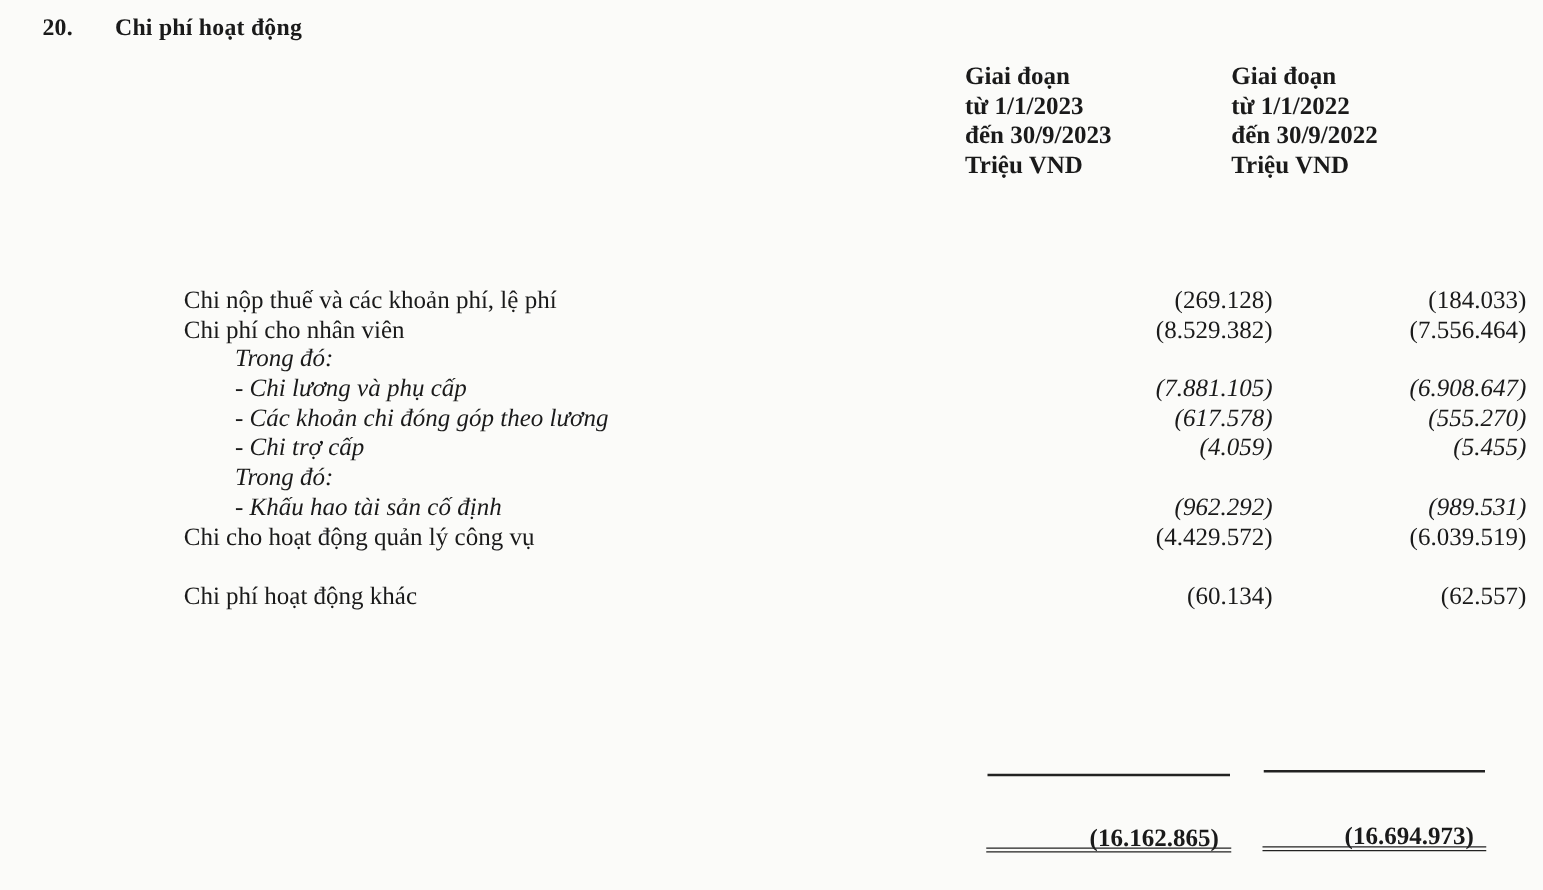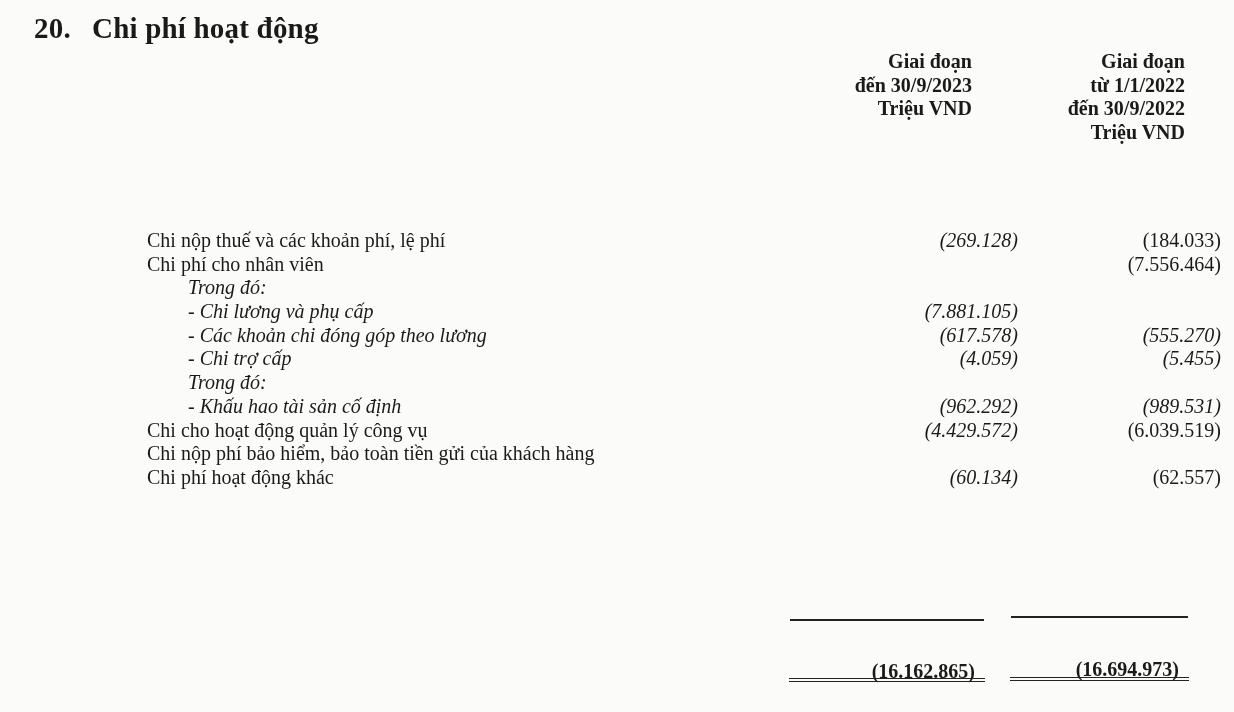--- a/index.html
+++ b/index.html
@@ -1,81 +1,84 @@
 <!DOCTYPE html>
 <html><head>
   <meta charset="utf-8">
   <style>
     html, body { margin: 0; padding: 0; }
     body {
       width: 1234px; height: 712px; background: #fbfbf9; position: relative; overflow: hidden;
       font-family: "Liberation Serif", "DejaVu Serif", serif; color: #1a1a1a;
     }
     .title {
-      position: absolute; left: 34px; top: 12px; font-size: 29px; font-weight: bold; letter-spacing: 0.2px;
+      position: absolute; left: 34px; top: 12px; font-size: 19px; font-weight: bold; letter-spacing: 0.2px;
     }
     .title .num { display: inline-block; width: 58px; }
     .col-head {
-      position: absolute; top: 50px; width: 200px; text-align: right; font-weight: bold;
+      position: absolute; top: 50px; width: 200px; font-weight: bold;
       font-size: 20px; line-height: 23.5px;
     }
     .col-head div { white-space: nowrap; }
     #head-1 { left: 772px; }
     #head-2 { left: 985px; }
     .rows { position: absolute; left: 0; top: 229px; width: 1234px; padding-left: 44px; }
     .row { position: relative; height: 23.7px; font-size: 20px; line-height: 23.7px; }
     .row .label { position: absolute; left: 103px; white-space: nowrap; }
     .row.sub .label { left: 116px; font-style: italic; margin-left: 28px; }
     .row .v1, .row .v2 { position: absolute; width: 200px; text-align: right; }
-    .row .v1 { left: 774px; font-style: italic; }
+    .row .v1 { left: 774px; }
     .row .v2 { left: 977px; }
     .row.sub .v1, .row.sub .v2 { font-style: italic; }
     .rule { position: absolute; height: 1.5px; background: #222; }
     .total {
       position: absolute; top: 636px; width: 200px; text-align: right; font-weight: bold; font-size: 20px;
     }
     #total-1 { left: 775px; margin-top: 24px; }
     #total-2 { left: 979px; margin-top: 22px; }
     .dbl { position: absolute; height: 4px; border-top: 1.5px solid #222; border-bottom: 1.5px solid #222; box-sizing: border-box; }
   </style>
 </head>
 <body>
 
 <div class="title">
   <span class="num">20.</span><span>Chi phí hoạt động</span>
 </div>
 
 <div class="col-head" id="head-1">
   <div>Giai đoạn</div>
+  <div>từ 1/1/2023</div>
   <div>đến 30/9/2023</div>
   <div>Triệu VND</div>
 </div>
 <div class="col-head" id="head-2">
   <div>Giai đoạn</div>
   <div>từ 1/1/2022</div>
   <div>đến 30/9/2022</div>
   <div>Triệu VND</div>
 </div>
 
 <div class="rows">
   <div class="row">
     <span class="label">Chi nộp thuế và các khoản phí, lệ phí</span>
     <span class="v1">(269.128)</span>
     <span class="v2">(184.033)</span>
   </div>
   <div class="row">
     <span class="label">Chi phí cho nhân viên</span>
+    <span class="v1">(8.529.382)</span>
     <span class="v2">(7.556.464)</span>
   </div>
   <div class="row sub">
     <span class="label">Trong đó:</span>
   </div>
   <div class="row sub">
     <span class="label">- Chi lương và phụ cấp</span>
     <span class="v1">(7.881.105)</span>
+    <span class="v2">(6.908.647)</span>
   </div>
   <div class="row sub">
     <span class="label">- Các khoản chi đóng góp theo lương</span>
     <span class="v1">(617.578)</span>
     <span class="v2">(555.270)</span>
   </div>
   <div class="row sub">
     <span class="label">- Chi trợ cấp</span>
     <span class="v1">(4.059)</span>
     <span class="v2">(5.455)</span>
@@ -87,21 +90,20 @@
     <span class="label">- Khấu hao tài sản cố định</span>
     <span class="v1">(962.292)</span>
     <span class="v2">(989.531)</span>
   </div>
   <div class="row">
     <span class="label">Chi cho hoạt động quản lý công vụ</span>
     <span class="v1">(4.429.572)</span>
     <span class="v2">(6.039.519)</span>
   </div>
   <div class="row">
-    <span class="label">Chi nộp phí bảo hiểm, bảo toàn tiền gửi của khách hàng</span>
   </div>
   <div class="row">
     <span class="label">Chi phí hoạt động khác</span>
     <span class="v1">(60.134)</span>
     <span class="v2">(62.557)</span>
   </div>
 </div>
 
 <div class="rule" style="left:790px; top:619px; width:194px;"></div>
 <div class="rule" style="left:1011px; top:616px; width:177px;"></div>

